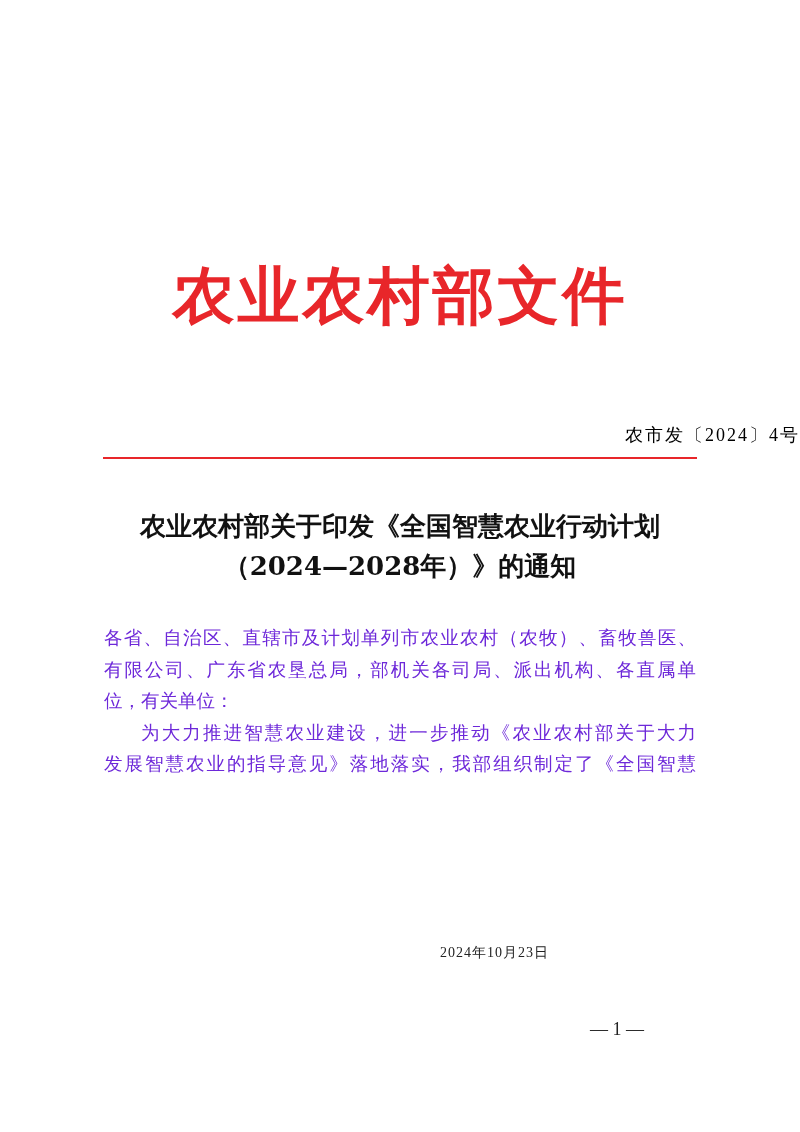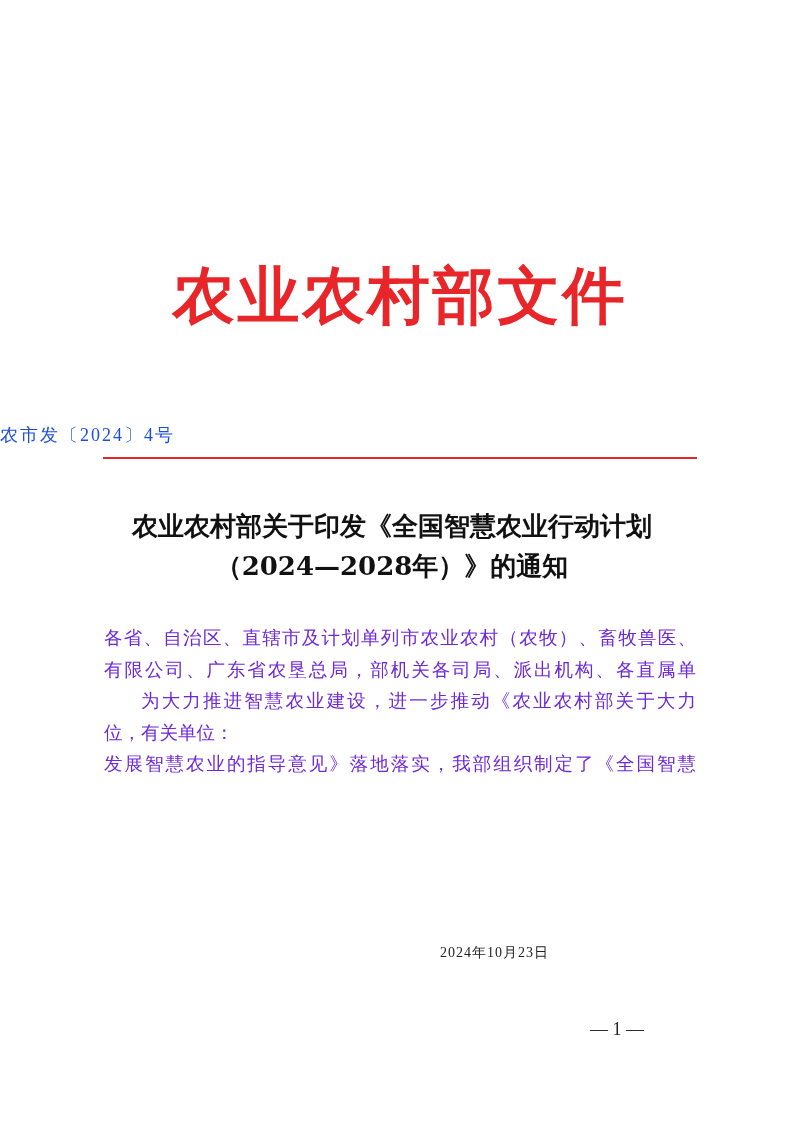--- a/index.html
+++ b/index.html
@@ -33,38 +33,38 @@
       font-size: 62px;
       line-height: 76px;
       letter-spacing: 3px;
       color: #e8262a;
     }
     .doc-number {
       position: absolute;
       left: 0;
       top: 422px;
       width: 800px;
-      text-align: left;
+      text-align: right;
       font-family: "Liberation Serif", "DejaVu Serif", serif;
       font-size: 18px;
       line-height: 26px;
       letter-spacing: 2px;
-      color: #1d4ed8;
+      color: #000000;
     }
     .red-rule {
       position: absolute;
       left: 103px;
       top: 457px;
       width: 594px;
       height: 2px;
       background: #e8262a;
     }
     .doc-title {
       position: absolute;
-      left: 92px;
+      left: 100px;
       top: 506px;
       width: 600px;
       text-align: center;
       font-family: "DejaVu Serif", serif;
       font-weight: bold;
       font-size: 26px;
       line-height: 40px;
       color: #111;
       letter-spacing: 0px;
     }
@@ -136,22 +136,22 @@
   <div class="red-rule"></div>
 
   <div class="doc-title">
     <span class="line">农业农村部关于印发《全国智慧农业行动计划</span>
     <span class="line">（2024—2028年）》的通知</span>
   </div>
 
   <div class="body-text">
     <span class="line">各省、自治区、直辖市及计划单列市农业农村（农牧）、畜牧兽医、</span>
     <span class="line">有限公司、广东省农垦总局，部机关各司局、派出机构、各直属单</span>
+    <span class="line last">位，有关单位：</span>
     <span class="line indent">为大力推进智慧农业建设，进一步推动《农业农村部关于大力</span>
-    <span class="line last">位，有关单位：</span>
     <span class="line">发展智慧农业的指导意见》落地落实，我部组织制定了《全国智慧</span>
   </div>
 
   <div class="signature">
     <span class="sig-date">2024年10月23日</span>
   </div>
 
   <div class="page-number">— 1 —</div>
 
 </div>

